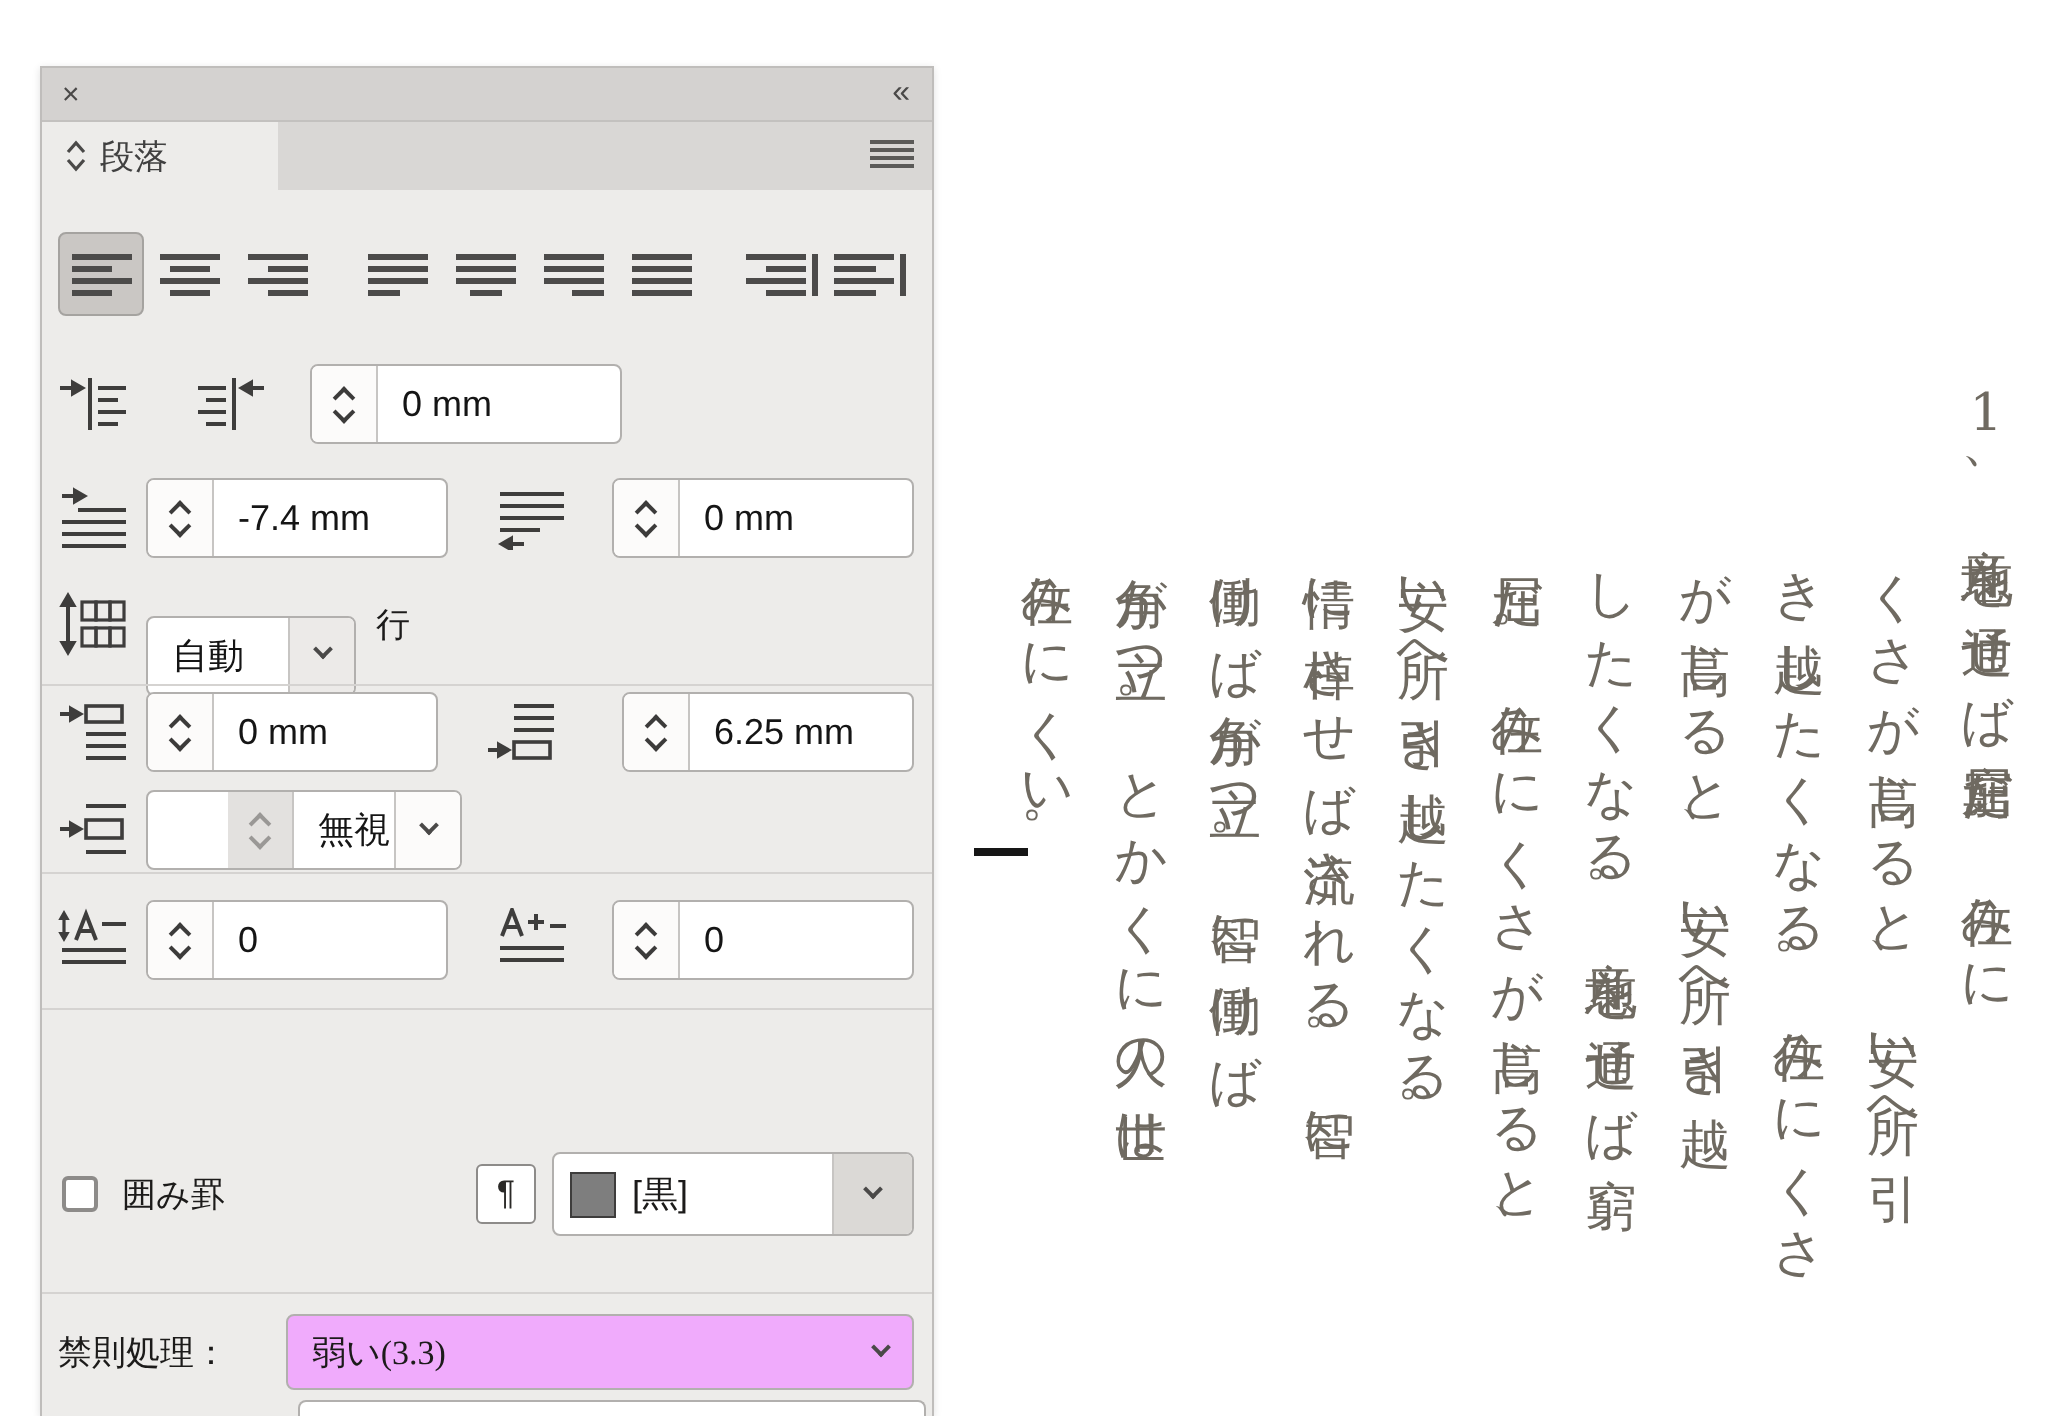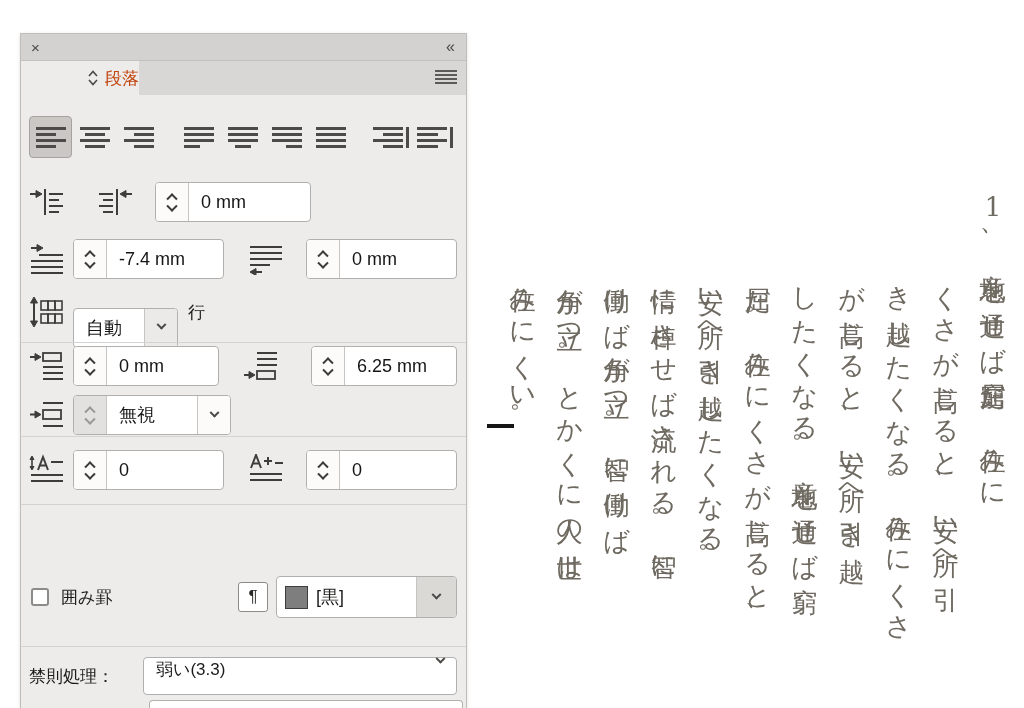--- a/index.html
+++ b/index.html
@@ -9,21 +9,21 @@
   
   .panel { position:absolute; left:20px; top:33px; width:447px; height:675px;
            background:#edecea; border:1px solid #bfbdbb; border-bottom:none;
            box-shadow:0 1px 4px rgba(0,0,0,.12); }
   .titlebar { height:27px; background:#d4d2d0; border-bottom:1px solid #c3c1bf;
               display:flex; align-items:center; justify-content:space-between; padding:0 10px; }
   .close-x { font-size:15px; color:#4a4948; line-height:1; cursor:default; }
   .collapse { font-size:16px; color:#4a4948; letter-spacing:1px; line-height:1; }
   .tabrow { height:34px; background:#d9d7d5; display:flex; align-items:stretch; position:relative; }
   .tab { width:118px; background:#edecea; display:flex; align-items:center; gap:7px;
-         padding-left:12px; font-size:17px; color:#c2410c;justify-content:flex-end; }
+         padding-left:12px; font-size:17px; color:#404040; }
   .panel-menu { position:absolute; right:9px; top:9px; display:flex; flex-direction:column; gap:2px; }
   .panel-menu i { display:block; width:22px; height:2px; background:#5b5a58; }
 
   .prow { position:absolute; left:8px; right:9px; display:flex; align-items:center; }
   .pdivider { position:absolute; left:0; right:0; height:1px; background:#d5d3d1; }
 
   
   .alignrow { gap:1px; }
   .abtn { width:44px; height:42px; display:flex; align-items:center; justify-content:center;
           border:1px solid transparent; border-radius:4px; }
@@ -64,22 +64,22 @@
             grid-template-columns:repeat(3,1fr); grid-template-rows:repeat(3,1fr); background:#4c4b4a; gap:1px; }
   .pilbtn { width:30px; height:30px; flex:none; background:#ffffff; border:1px solid #8d8b89; border-radius:3px;
             display:flex; align-items:center; justify-content:center; font-size:17px; color:#2a2927; }
   .swcombo { width:181px; height:42px; margin-left:auto; }
   .swcombo .cval { padding-left:8px; gap:8px; font-size:18px; color:#4d4c4a; }
   .swatch { width:23px; height:23px; border:1px solid #3e3d3c; flex:none; }
   .swcombo .chevseg { width:40px; background:#dbd9d6; }
 
   
   .klabel { font-size:17px; color:#1c1b1a; white-space:nowrap; }
-  .kdrop { margin-left:auto; width:314px; height:38px; background:#ffffff; border:1px solid #b2b0ae;
-           border-radius:4px; display:flex; align-items:flex-start; padding:0 12px; font-size:17px; color:#1c1b1a; }
+  .kdrop { margin-left:auto; width:314px; height:38px; background:#f0abfc; border:1px solid #b2b0ae;
+           border-radius:4px; display:flex; align-items:center; padding:0 12px; font-size:17px; color:#1c1b1a;font-family:Liberation Serif, serif; }
   .kdrop .chd { margin-left:auto; width:7px; height:7px; border-color:#4a4948; }
   .stub { position:absolute; left:128px; width:314px; height:10px; top:666px; background:#ffffff;
           border:1px solid #b2b0ae; border-bottom:none; border-radius:4px 4px 0 0; }
 
   
   .vtext { position:absolute; top:192px; right:8px; display:flex; flex-direction:row-reverse; align-items:flex-start; }
   .vcol { writing-mode:vertical-rl; text-orientation:upright; line-height:47px; font-size:26px;
           letter-spacing:3px; color:#6f6a61; font-family:"DejaVu Serif","Liberation Serif",serif; white-space:nowrap; }
   .vcol.indent { margin-top:76px; }
   .cursor-bar { position:absolute; left:487px; top:424px; width:27px; height:4px; background:#161616; }
@@ -327,21 +327,21 @@
   <div class="prow" style="top:360px; height:42px;">
     <div class="ficon">
       <svg viewBox="0 0 36 32" fill="none">
         <line x1="14" y1="4" x2="34" y2="4" stroke-width="2"></line>
         <rect x="14" y="11" width="18" height="9" stroke-width="1.8"></rect>
         <line x1="1" y1="15.5" x2="7" y2="15.5" stroke-width="2"></line>
           <path d="M6 12 L12 15.5 L6 19 Z" fill="#3e3d3c"></path>
         <line x1="14" y1="27" x2="34" y2="27" stroke-width="2"></line>
       </svg>
     </div>
-    <div class="combo" style="width:158px;">
+    <div class="combo" style="width:158px;padding-left:40px;">
       <div class="stepper dis">
           <b class="chu"></b>
           <b class="chd"></b>
         </div>
       <div class="cval">無視</div>
       <div class="chevseg" style="background:#fcfbfa;">
           <b class="chd"></b>
         </div>
     </div>
   </div>

